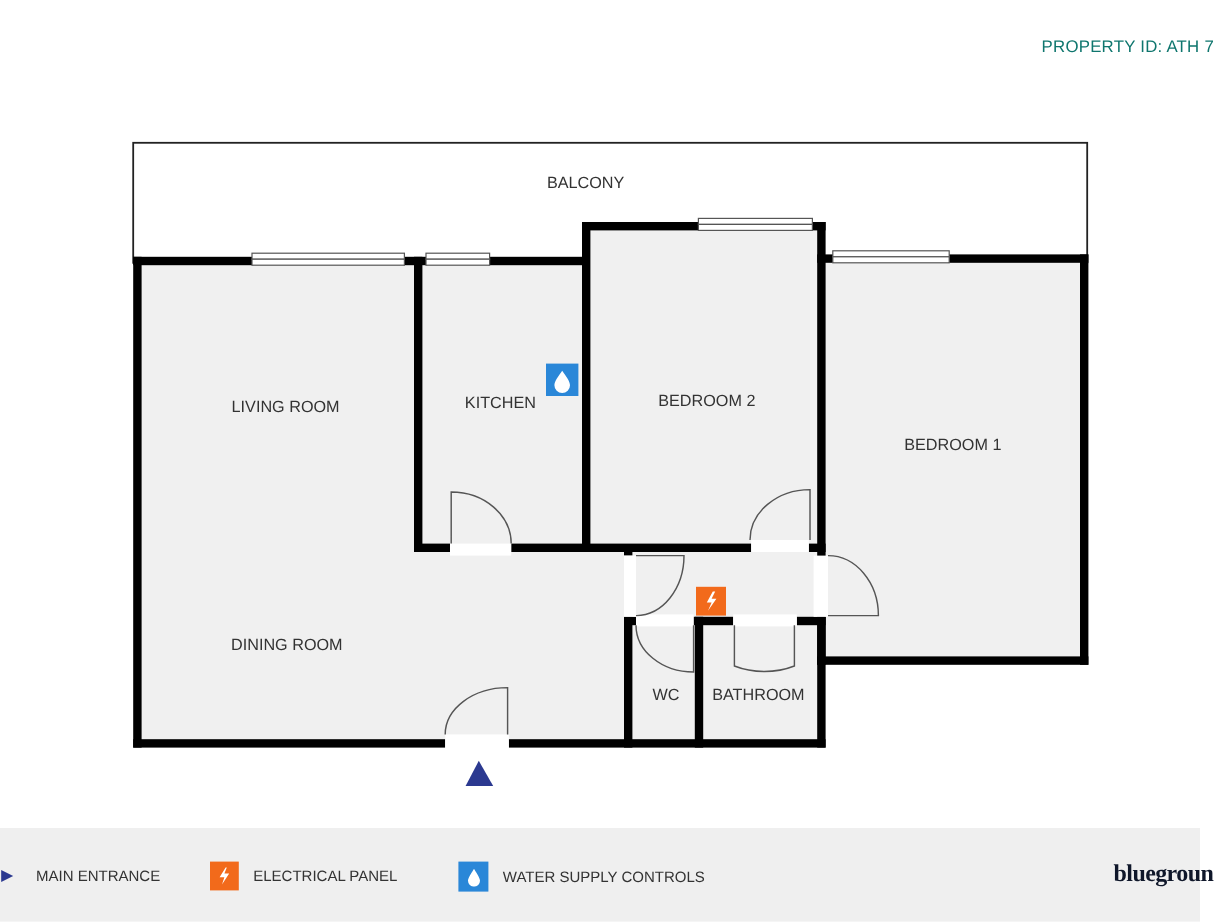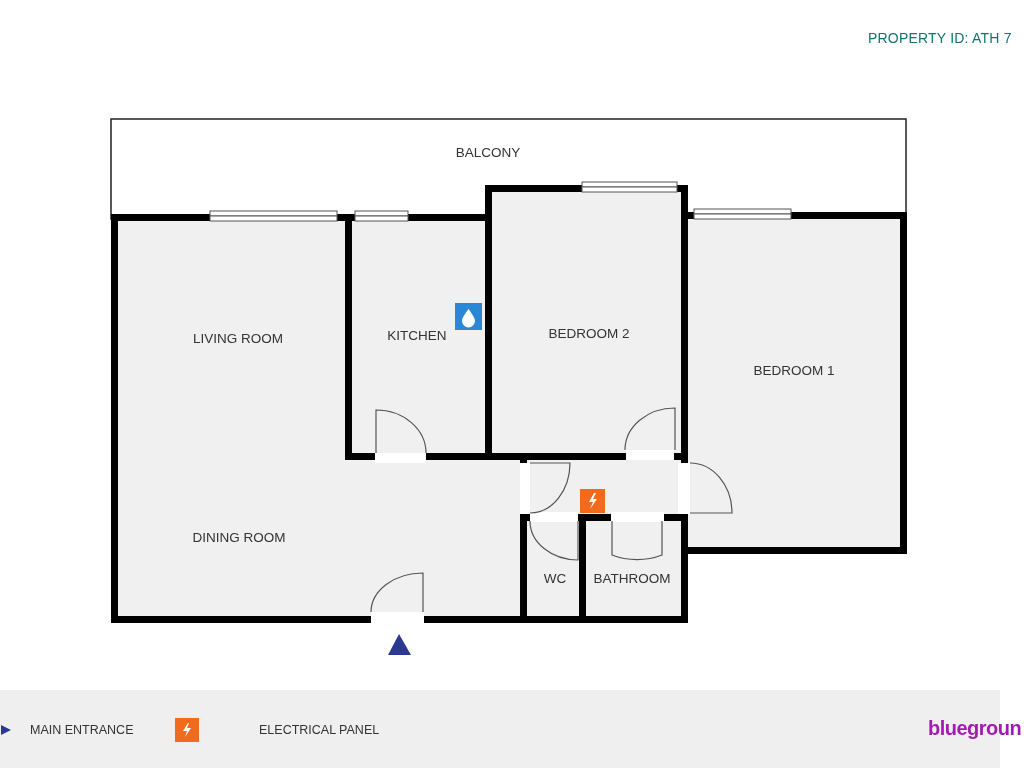--- a/index.html
+++ b/index.html
@@ -3,21 +3,21 @@
 <meta charset="utf-8">
 <style>
   html, body { margin:0; padding:0; }
   body { width:1024px; height:768px; background:#ffffff; position:relative; overflow:hidden; font-family:"Liberation Sans", sans-serif; }
   .prop-id { position:absolute; top:30px; left:868px; font-size:14px; color:#0f766e; white-space:nowrap; letter-spacing:0.2px; }
   svg.plan { position:absolute; left:0; top:0; }
   .room-label { font-family:"Liberation Sans", sans-serif; font-size:13.5px; fill:#333; }
   .legend { position:absolute; left:0; top:690px; width:1000px; height:78px; background:#efefef; }
   .legend-item { position:absolute; top:28px; display:flex; align-items:center; font-size:12.5px; color:#333; }
   .legend-icon { width:24px; height:24px; display:flex; align-items:center; justify-content:center; margin-right:12px; }
-  .logo { position:absolute; left:928px; top:27px; font-size:20px; font-weight:bold; color:#a21caf; letter-spacing:-0.5px; white-space:nowrap; }
+  .logo { position:absolute; left:928px; top:27px; font-size:20px; font-weight:bold; color:#0f172a; letter-spacing:-0.5px; white-space:nowrap;font-family:Liberation Serif, serif; }
 </style>
 </head>
 <body>
 
 <div class="prop-id">PROPERTY ID: ATH 7</div>
 
 <svg class="plan" width="1024" height="690" viewBox="0 0 1024 690">
 
   <rect x="111" y="119" width="795" height="100" fill="#ffffff" stroke="#222" stroke-width="1.5"></rect>
 
@@ -133,22 +133,30 @@
 
 <div class="legend">
   <div class="legend-item" style="left:-6px;">
     <span class="legend-icon">
       <svg width="14" height="14" viewBox="0 0 14 14">
           <polygon points="2,2 12,7 2,12" fill="#2b3990"></polygon>
         </svg>
     </span>
     <span>MAIN ENTRANCE</span>
   </div>
-  <div class="legend-item" style="left:175px;gap:48px;">
+  <div class="legend-item" style="left:175px;">
     <span class="legend-icon" style="background:#f26a1b;">
       <svg width="12" height="16" viewBox="0 0 12 16">
           <path d="M7 1 L2 9 L6 9 L4 15 L10 6 L6 6 L8 1 Z" fill="#fff"></path>
         </svg>
     </span>
     <span>ELECTRICAL PANEL</span>
   </div>
+  <div class="legend-item" style="left:382px;">
+    <span class="legend-icon" style="background:#2a87d8; width:25px; height:25px;">
+      <svg width="12" height="16" viewBox="0 0 12 16">
+          <path d="M6 1 C3 6 1 9 1 11 A5 5 0 0 0 11 11 C11 9 9 6 6 1 Z" fill="#fff"></path>
+        </svg>
+    </span>
+    <span>WATER SUPPLY CONTROLS</span>
+  </div>
   <div class="logo">bluegroun</div>
 </div>
 
 </body></html>

